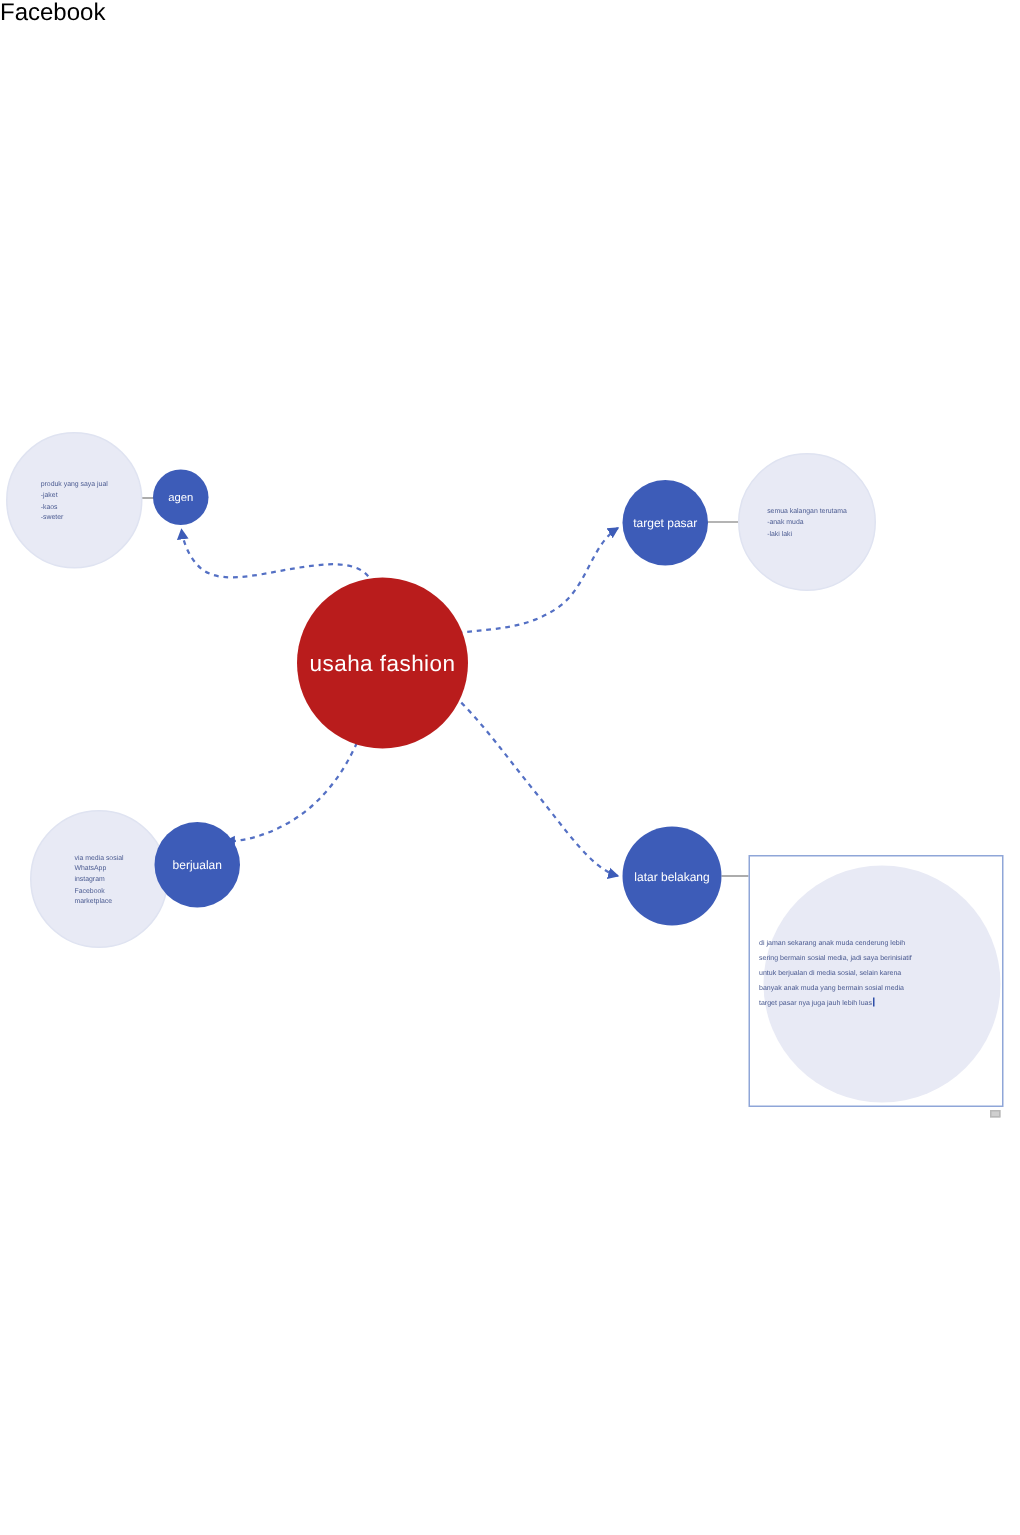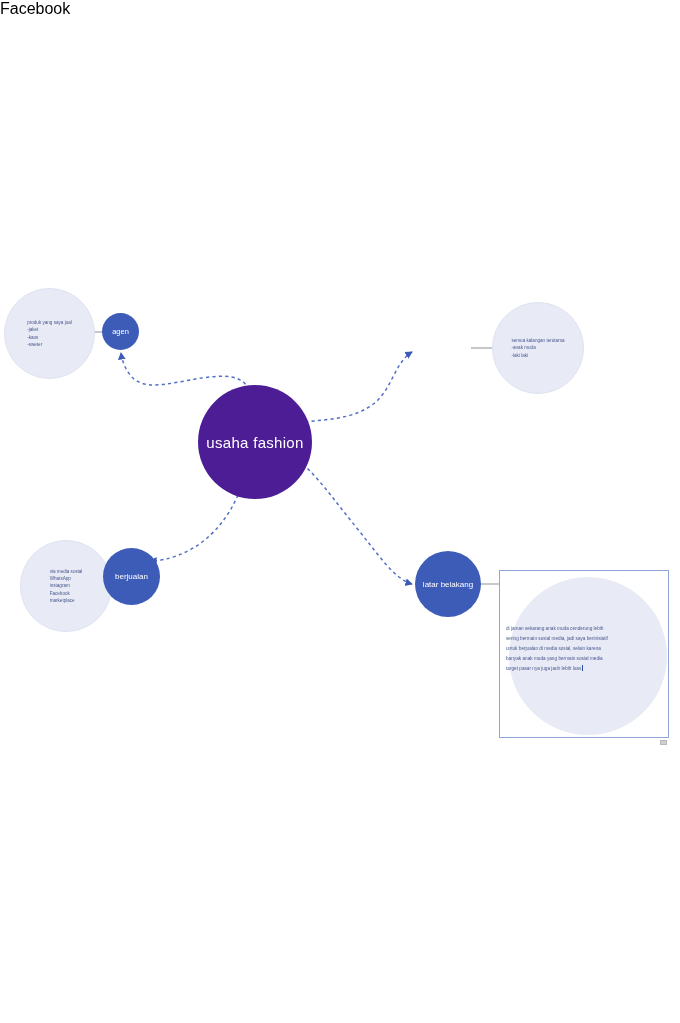--- a/index.html
+++ b/index.html
@@ -31,21 +31,21 @@
   .node {
     position: absolute;
     border-radius: 50%;
     display: flex;
     align-items: center;
     justify-content: center;
     text-align: center;
     box-sizing: border-box;
   }
   .node-main {
-    background: #4c1d95;
+    background: #b91c1c;
     color: #ffffff;
   }
   .node-branch {
     background: #3d5cb8;
     color: #ffffff;
   }
   .node-detail {
     background: #e8eaf5;
     color: #49598f;
     border: 1px solid #dfe3f1;
@@ -218,20 +218,23 @@
 sering bermain sosial media, jadi saya berinisiatif
 untuk berjualan di media sosial, selain karena
 banyak anak muda yang bermain sosial media
 target pasar nya juga jauh lebih luas<span id="text-caret"></span></div>
   <div id="resize-handle"></div>
 
   <div class="node node-branch" id="node-agen">
     <span>agen</span>
   </div>
 
+  <div class="node node-branch" id="node-target">
+    <span>target pasar</span>
+  </div>
 
   <div class="node node-branch" id="node-pemasaran">
     <span>berjualan</span>
   </div>
 
   <div class="node node-branch" id="node-latar">
     <span>latar belakang</span>
   </div>
 
   <div class="node node-main" id="central">

